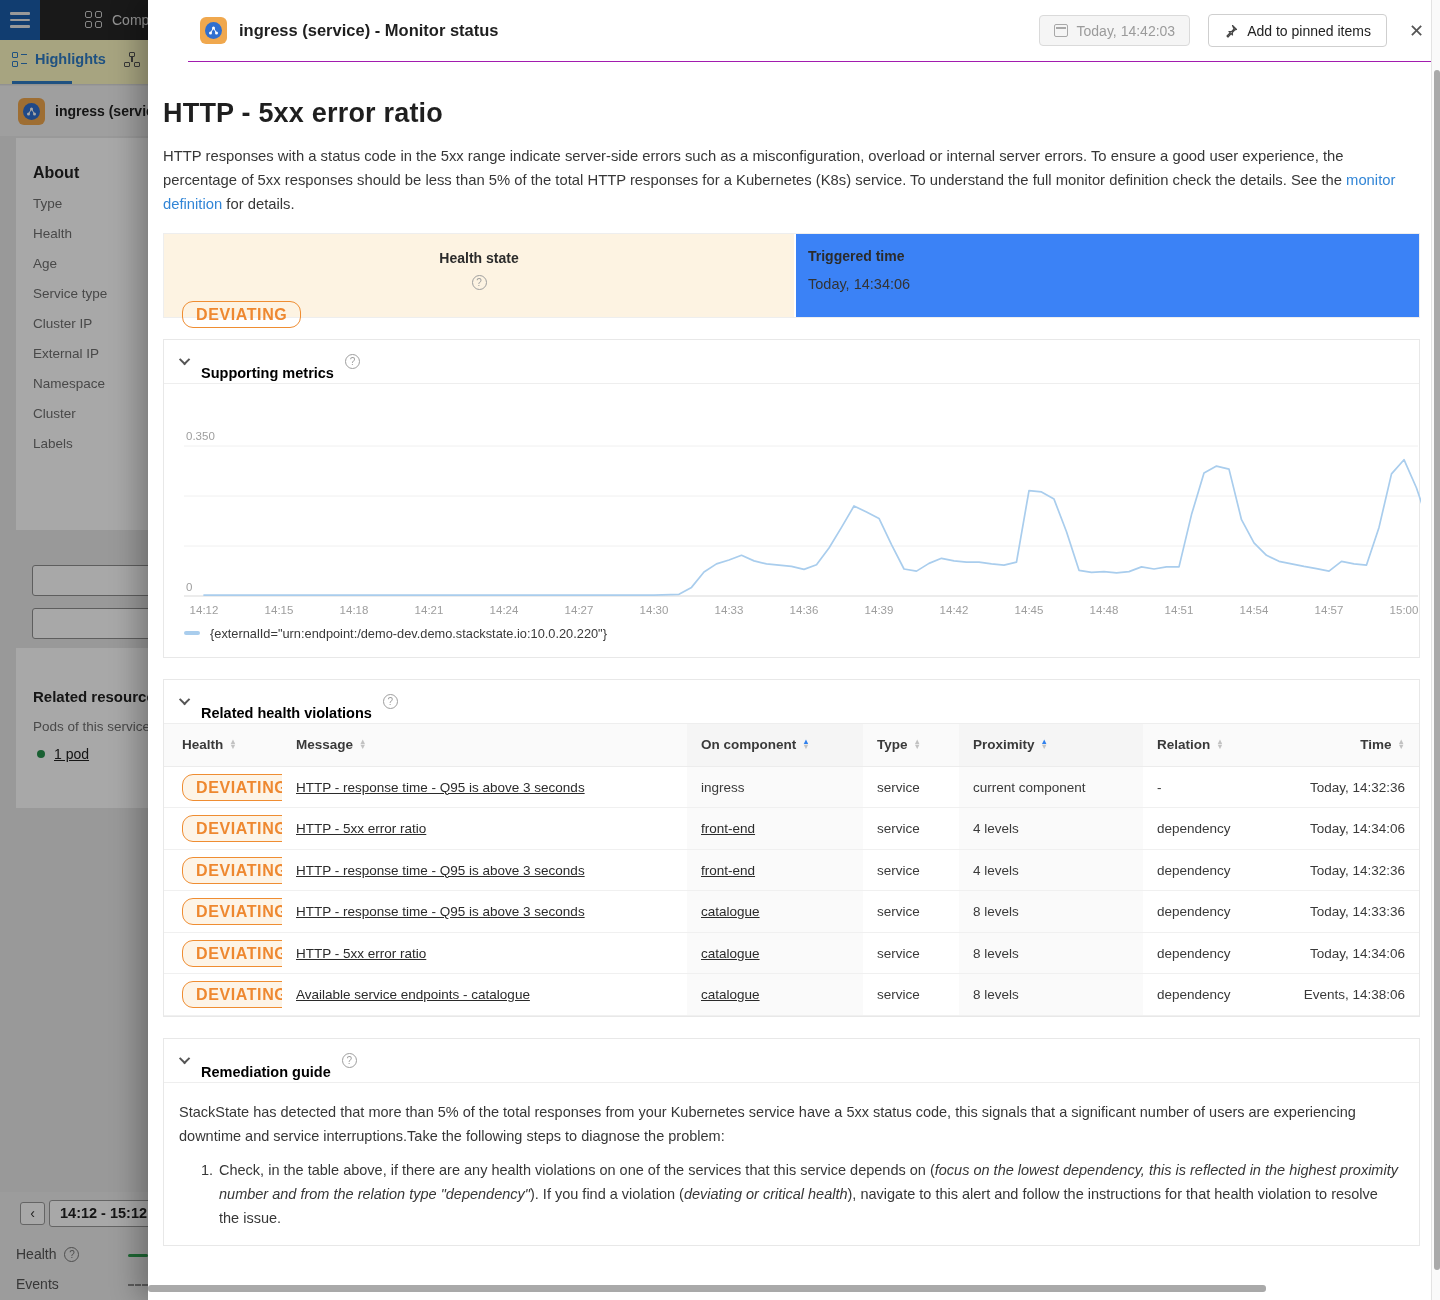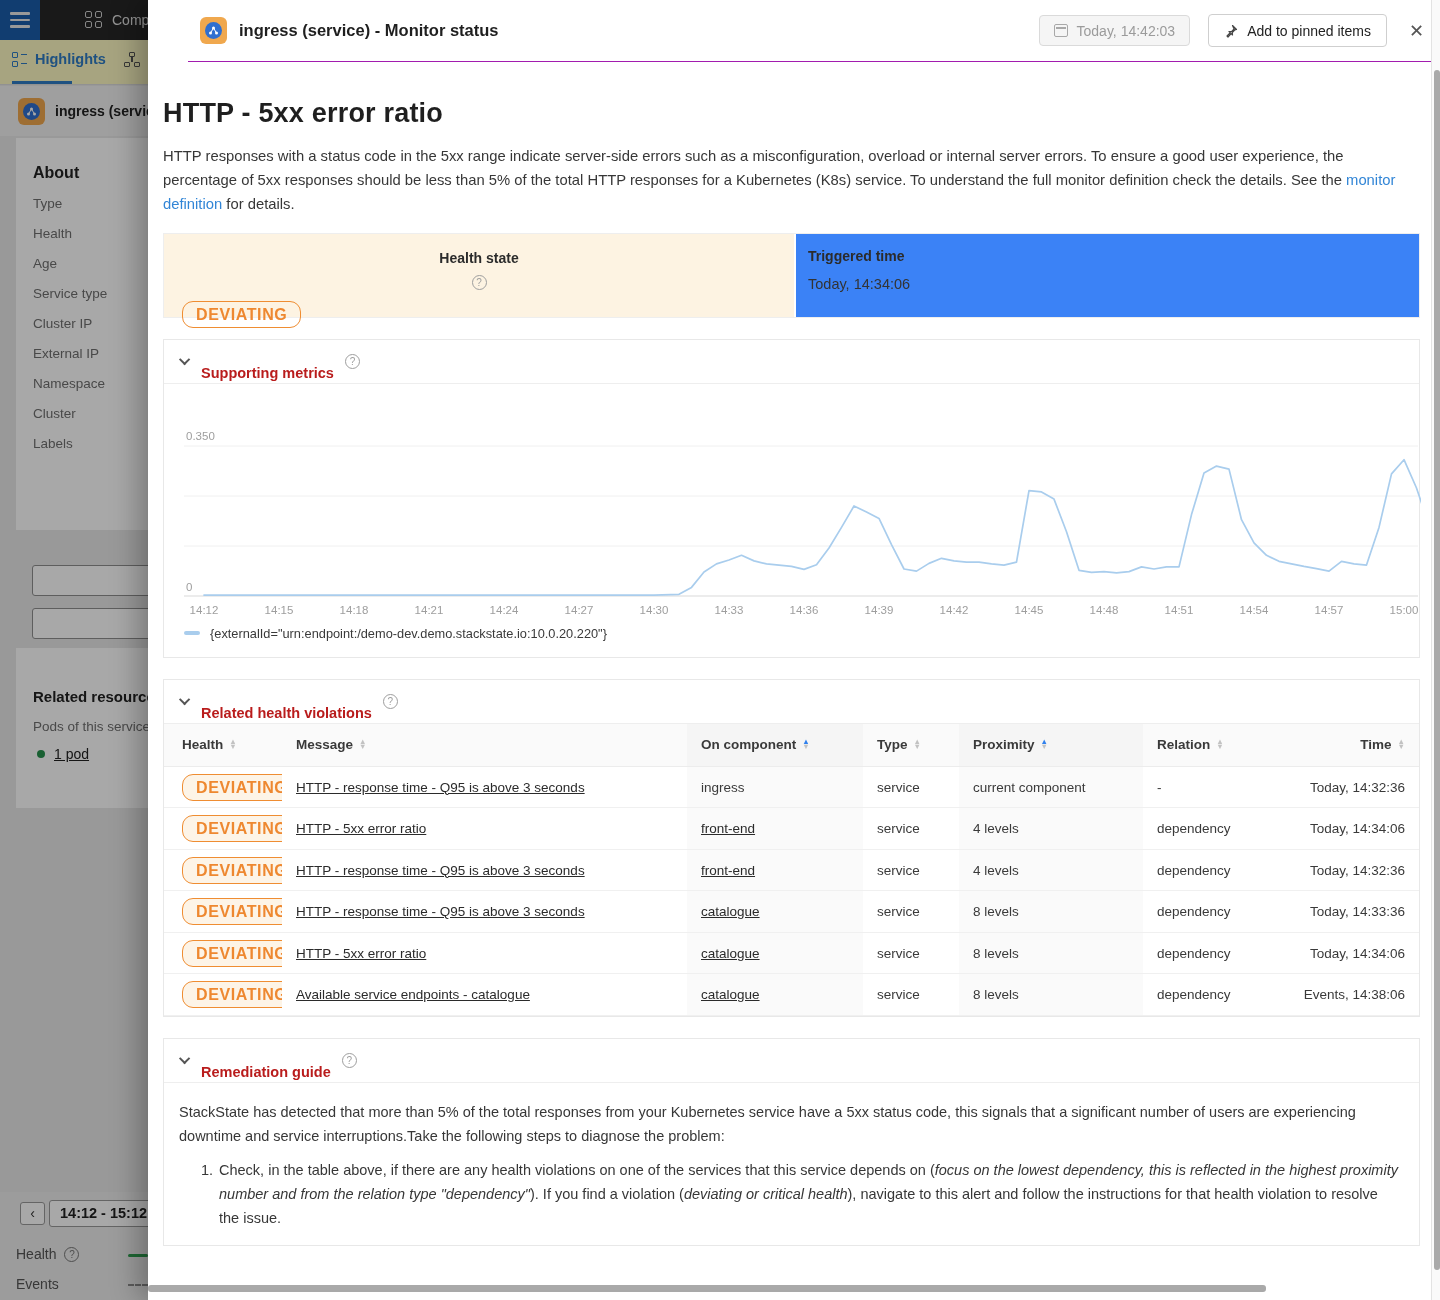--- a/index.html
+++ b/index.html
@@ -71,21 +71,21 @@
   .hs-label-row { display:flex; align-items:center; gap:9px;flex-direction:column; }
   .hs-label { font-size:14px; font-weight:700; color:#2b2b2b; }
   .help { width:15px; height:15px; border:1.3px solid #9e9e9e; border-radius:50%; font-size:10px; line-height:13px; text-align:center; color:#9e9e9e; flex:0 0 auto; }
   .badge { display:inline-block; border:1.4px solid #ef8d32; color:#ee8830; background:#fdf4e7; border-radius:11px; font-size:16px; font-weight:700; letter-spacing:0.6px; padding:4px 13px 3px; }
   .hs-left .badge { margin-top:11px; background:transparent; }
   .trig-label { font-size:14px; font-weight:700; color:#2b2b2b; }
   .trig-value { font-size:14.5px; color:#333; margin-top:12px; }
   .card { width:1257px; border:1px solid #e8e8e8; margin-top:21px; background:#fff; }
   .card-head { height:44px; display:flex; align-items:center; gap:11px; padding:0 18px; border-bottom:1px solid #eee; }
   .chev { width:8px; height:8px; border-left:2px solid #555; border-bottom:2px solid #555; transform:rotate(-45deg) translateY(-2px); }
-  .card-title { font-size:14.5px; font-weight:700; color:#b91c1c;margin-top:24px; }
+  .card-title { font-size:14.5px; font-weight:700; color:#000000;margin-top:24px; }
   .chart-title { font-size:13.8px; color:#3a3a3a; padding:24px 0 0 18px; }
   .chart-svg-wrap { margin-top:4px; }
   .legend { display:flex; align-items:center; gap:10px; padding:2px 0 16px 20px; }
   .legend-swatch { width:16px; height:4px; border-radius:2px; }
   .legend-text { font-size:12.8px; color:#3a3a3a; }
 
   
   .thead, .trow { display:grid; grid-template-columns:118px 405px 176px 96px 184px 134px 144px; align-items:center; }
   .thead { background:#fafafa; height:43px; border-bottom:1px solid #ececec; }
   .th { font-size:13.5px; font-weight:700; color:#3a3a3a; display:flex; align-items:center; gap:6px; padding-left:14px; }

